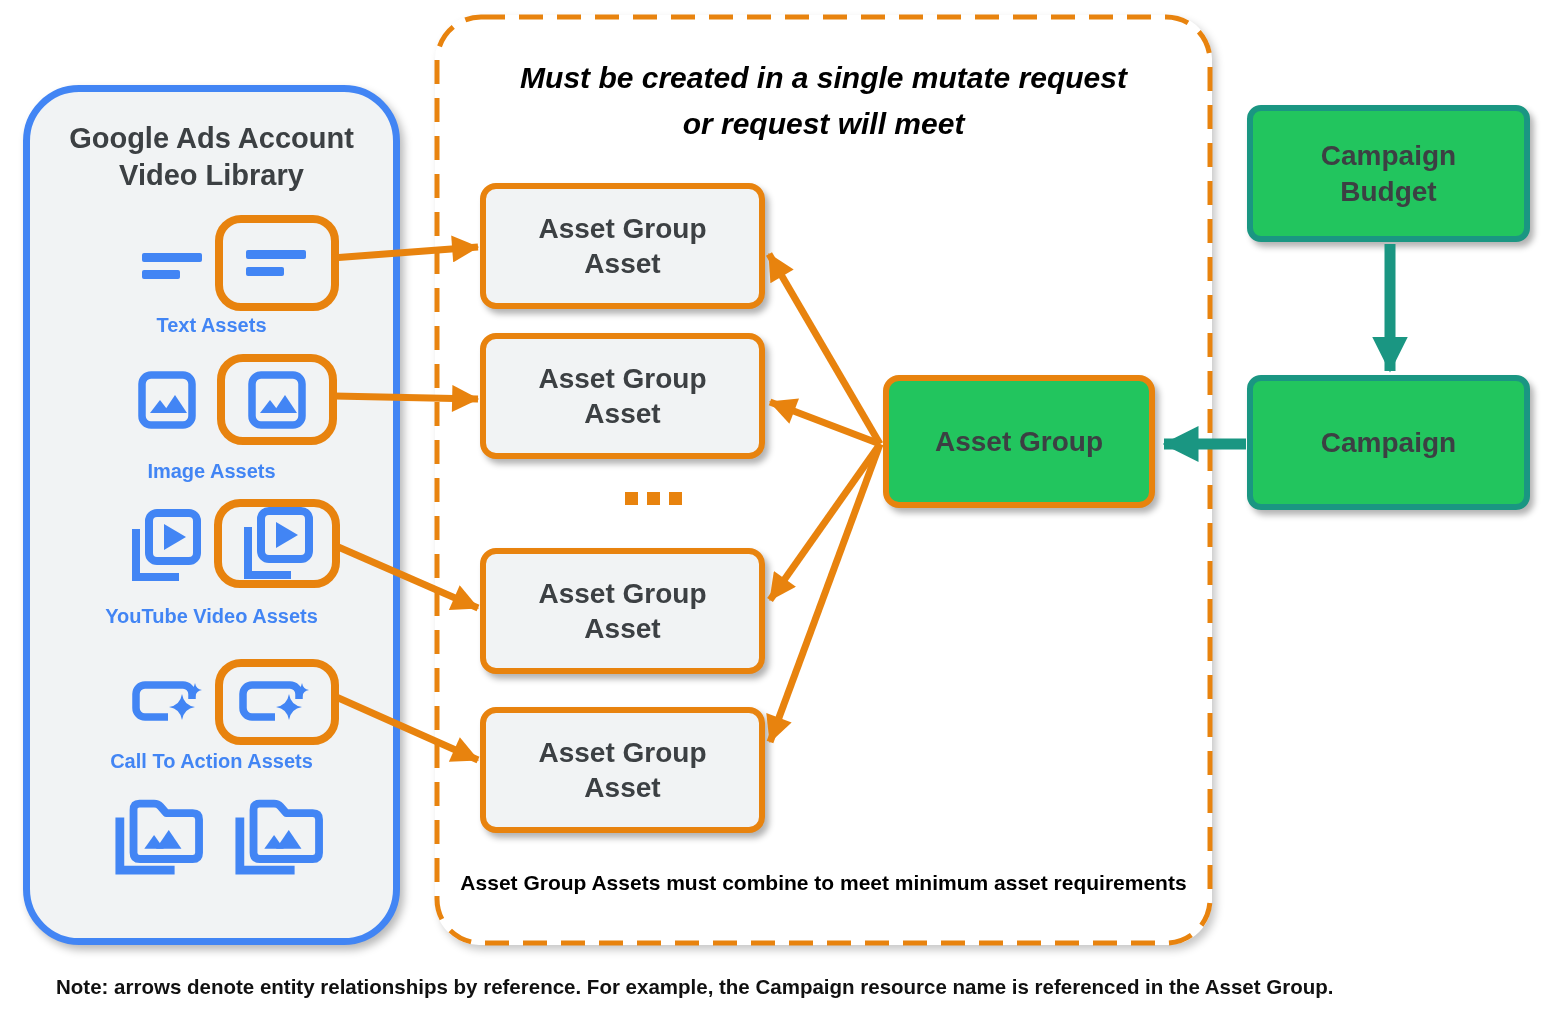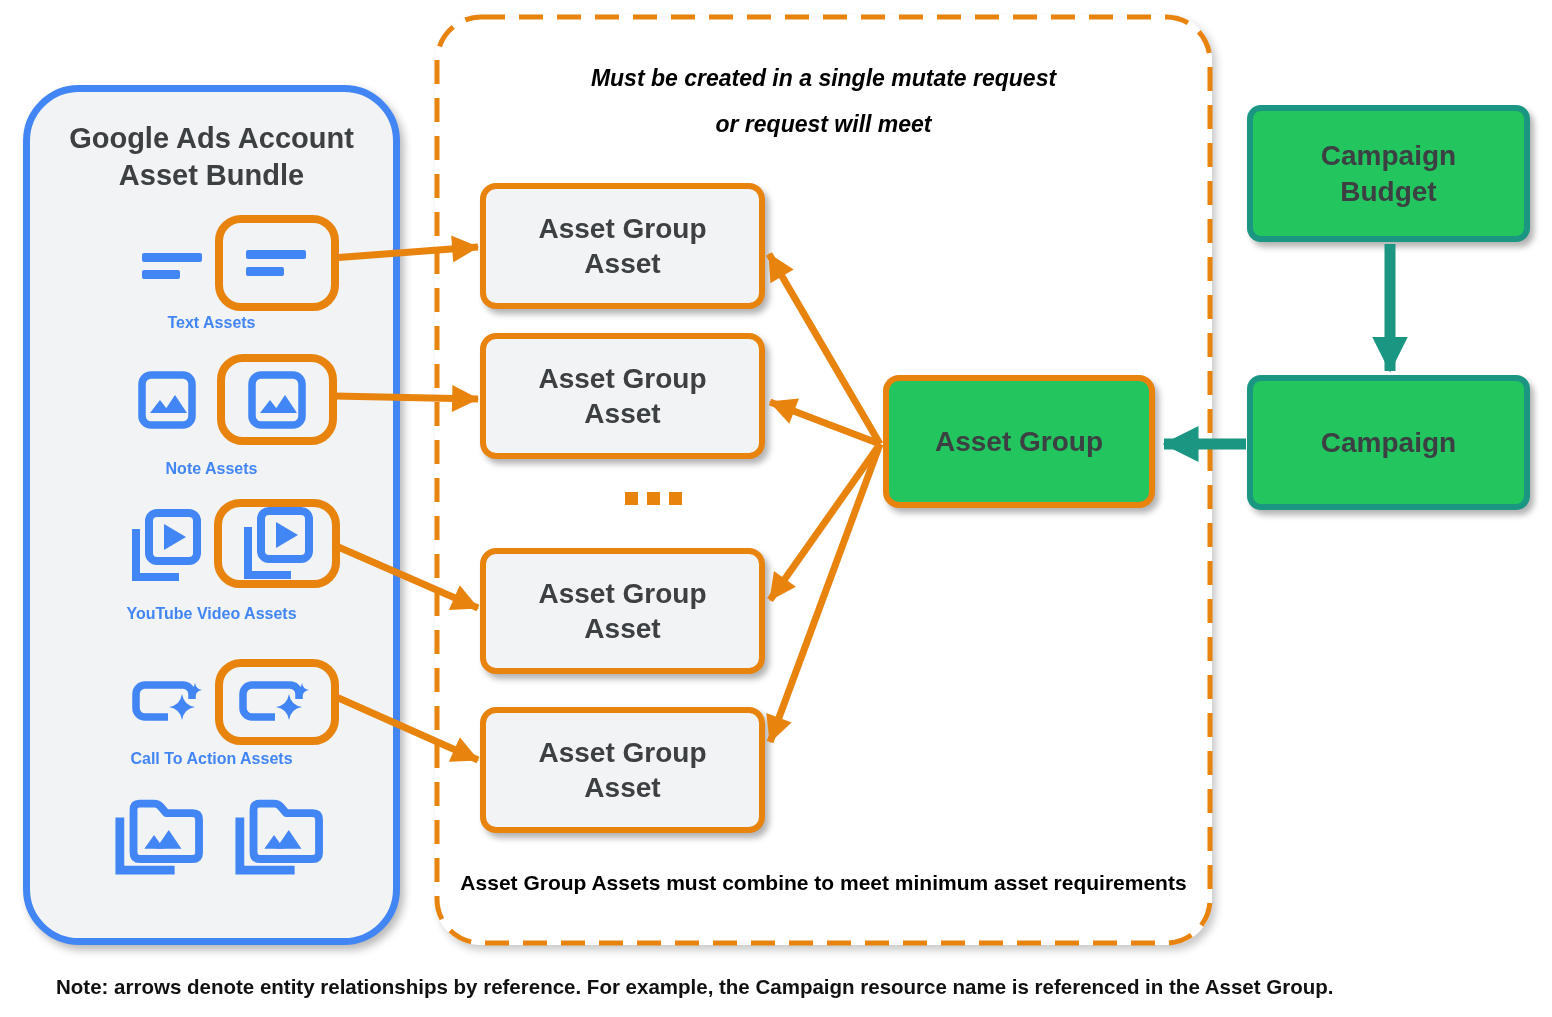--- a/index.html
+++ b/index.html
@@ -11,36 +11,36 @@
     position:absolute;left:23px;top:85px;width:377px;height:860px;
     box-sizing:border-box;border:7px solid #4285F4;border-radius:56px;
     background:#F1F3F4;box-shadow:4px 5px 9px rgba(0,0,0,.28);z-index:1;
   }
   .asset-panel-title{
     position:absolute;top:28px;left:0;width:100%;text-align:center;
     font-size:29px;font-weight:bold;color:#3C4043;line-height:37px;
   }
   .asset-label{
     position:absolute;left:0;width:100%;text-align:center;
-    font-size:16px;font-weight:bold;color:#4285F4;
+    font-size:20px;font-weight:bold;color:#4285F4;
   }
   .hl-box{ 
     position:absolute;box-sizing:border-box;border:8px solid #E8830E;border-radius:26px;
     display:flex;align-items:center;justify-content:center;
   }
   .icon-abs{position:absolute;}
 
   
   .mutate-panel{
     position:absolute;left:435px;top:15px;width:777px;height:930px;
     background:#ffffff;border-radius:44px;box-shadow:4px 5px 9px rgba(0,0,0,.22);z-index:1;
   }
   .mutate-title{
     position:absolute;top:40px;left:0;width:100%;text-align:center;
-    font-size:23px;font-weight:bold;font-style:italic;color:#000000;line-height:46px;
+    font-size:30px;font-weight:bold;font-style:italic;color:#000000;line-height:46px;
   }
   .aga-box{
     position:absolute;left:45px;width:285px;height:126px;box-sizing:border-box;
     border:6px solid #E8830E;border-radius:16px;background:#F1F3F4;
     box-shadow:4px 5px 6px rgba(0,0,0,.30);
     display:flex;align-items:center;justify-content:center;text-align:center;
     font-size:28px;font-weight:bold;color:#3C4043;line-height:35px;
   }
   .dots{position:absolute;left:190px;top:477px;display:flex;gap:9px;}
   .dots span{width:13px;height:13px;background:#E8830E;display:block;}
@@ -72,21 +72,21 @@
   .overlay{position:absolute;left:0;top:0;z-index:5;pointer-events:none;}
 </style>
 </head>
 <body>
 
 <div class="stage">
 
   <div class="asset-panel">
     <div class="asset-panel-title">
       <span>Google Ads Account</span><br>
-      <span>Asset Bundle</span>
+      <span>Video Library</span>
     </div>
 
     <svg class="icon-abs" style="left:112px;top:161px" width="62" height="27" viewBox="0 0 62 27">
       <rect x="0" y="0" width="60" height="9" rx="2" fill="#4285F4"></rect>
       <rect x="0" y="17" width="38" height="9" rx="2" fill="#4285F4"></rect>
     </svg>
     <div class="hl-box" style="left:185px;top:123px;width:124px;height:96px">
       <svg width="62" height="27" viewBox="0 0 62 27">
         <rect x="0" y="0" width="60" height="9" rx="2" fill="#4285F4"></rect>
         <rect x="0" y="17" width="38" height="9" rx="2" fill="#4285F4"></rect>
@@ -99,21 +99,21 @@
       <path d="M12 42 L22 29 L32 42 Z" fill="#4285F4"></path>
       <path d="M25 42 L37 24 L49 42 Z" fill="#4285F4"></path>
     </svg>
     <div class="hl-box" style="left:187px;top:262px;width:120px;height:91px">
       <svg width="58" height="58" viewBox="0 0 58 58">
         <rect x="4" y="4" width="50" height="50" rx="9" fill="none" stroke="#4285F4" stroke-width="7.5"></rect>
         <path d="M12 42 L22 29 L32 42 Z" fill="#4285F4"></path>
         <path d="M25 42 L37 24 L49 42 Z" fill="#4285F4"></path>
       </svg>
     </div>
-    <div class="asset-label" style="top:368px">Note Assets</div>
+    <div class="asset-label" style="top:368px">Image Assets</div>
 
     <svg class="icon-abs" style="left:97px;top:415px" width="76" height="78" viewBox="0 0 76 78">
       <path d="M9 22 V70 H52" fill="none" stroke="#4285F4" stroke-width="8"></path>
       <rect x="22" y="6" width="48" height="48" rx="8" fill="none" stroke="#4285F4" stroke-width="8"></rect>
       <path d="M37 17 L37 43 L59 30 Z" fill="#4285F4"></path>
     </svg>
     <div class="hl-box" style="left:184px;top:407px;width:126px;height:89px">
       <svg width="76" height="78" viewBox="0 0 76 78">
         <path d="M9 22 V70 H52" fill="none" stroke="#4285F4" stroke-width="8"></path>
         <rect x="22" y="6" width="48" height="48" rx="8" fill="none" stroke="#4285F4" stroke-width="8"></rect>

